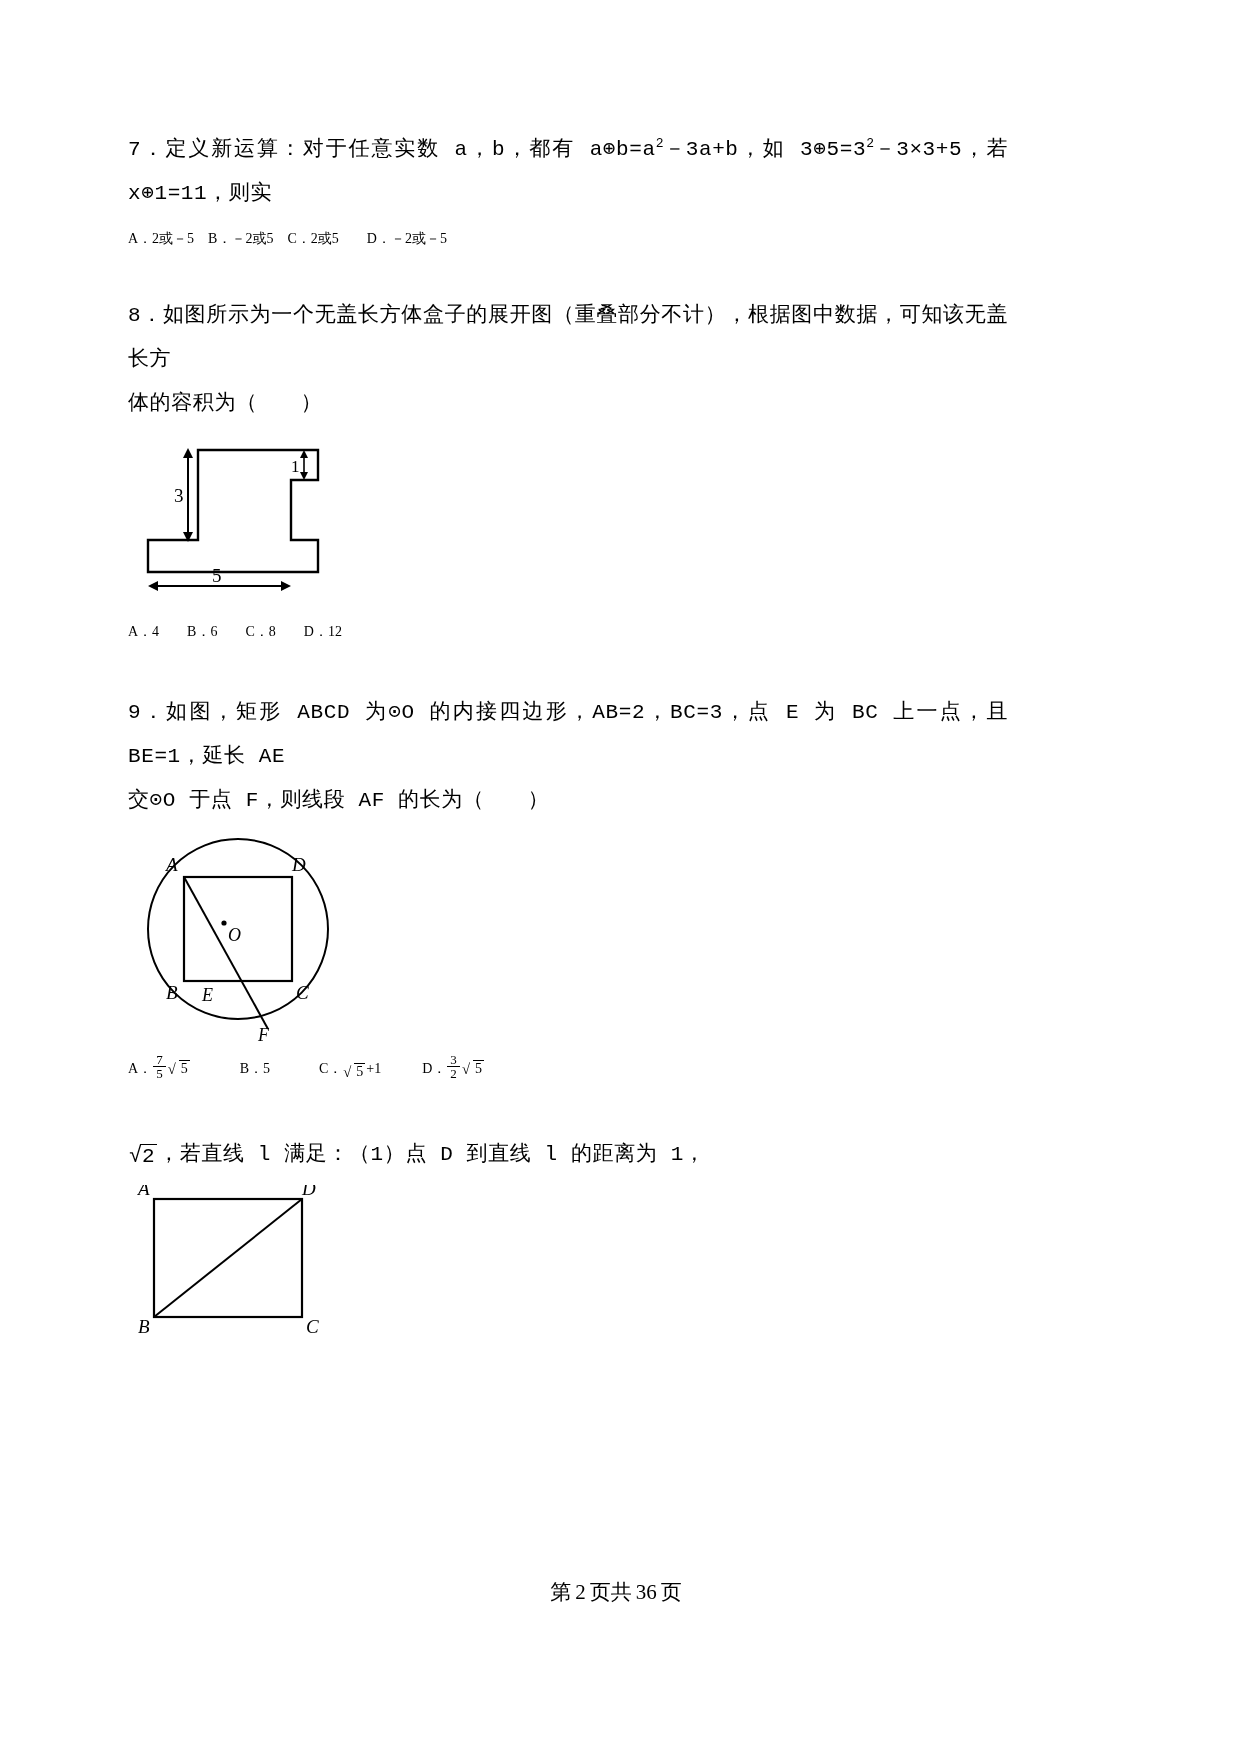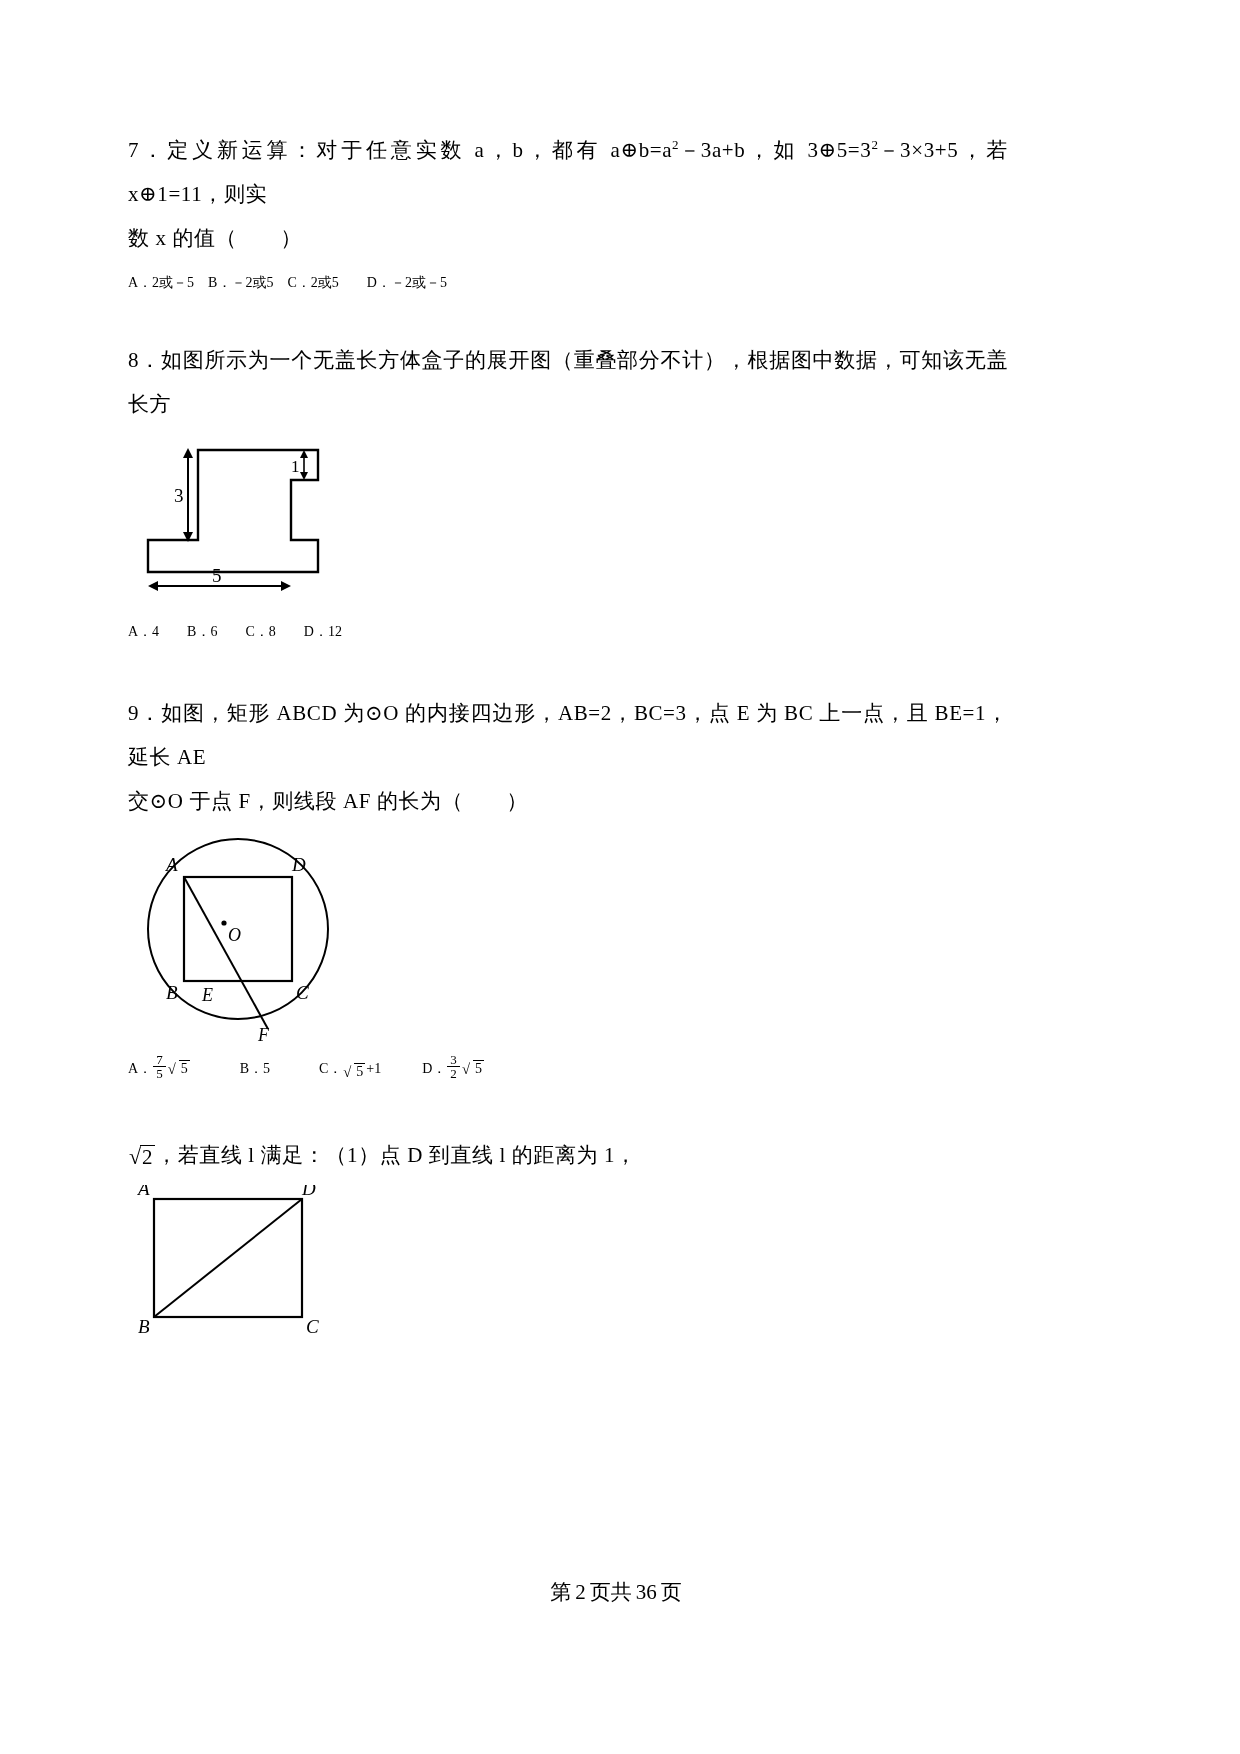--- a/index.html
+++ b/index.html
@@ -24,20 +24,21 @@
     width: 880px;
   }
 
   
   .q-block { margin-bottom: 30px; }
   .q-text {
     font-size: 21px;
     line-height: 44px;
     letter-spacing: 0.6px;
     text-align: justify;
+    font-family: Liberation Mono, monospace;
   }
   .opts {
     font-size: 14px;
     line-height: 42px;
     white-space: pre;
     margin-top: 2px;
   }
   sup { font-size: 0.62em; vertical-align: super; line-height: 0; }
 
   
@@ -90,26 +91,26 @@
 </head>
 <body>
 
 <div class="page">
   <div class="content">
 
     <div class="q-block">
       <div class="q-text">
         <span>7．定义新运算：对于任意实数 a，b，都有 a</span><span>⊕</span><span>b=a</span><sup>2</sup><span>－3a+b，如 3</span><span>⊕</span><span>5=3</span><sup>2</sup><span>－3×3+5，若 x</span><span>⊕</span><span>1=11，则实</span>
       </div>
-      <div class="q-text">数 x 的值（　　）</div>
       <div class="opts">A．2或－5　B．－2或5　C．2或5　　D．－2或－5</div>
     </div>
 
     <div class="q-block" style="margin-top:34px;">
       <div class="q-text">8．如图所示为一个无盖长方体盒子的展开图（重叠部分不计），根据图中数据，可知该无盖长方</div>
+      <div class="q-text">体的容积为（　　）</div>
 
       <div class="fig">
         <svg width="215" height="175" viewBox="0 0 215 175">
 
           <path d="M 62 18 L 182 18 L 182 48 L 155 48 L 155 108 L 182 108 L 182 140 L 12 140 L 12 108 L 62 108 Z" fill="none" stroke="#000" stroke-width="2.4"></path>
 
           <line x1="52" y1="20" x2="52" y2="106" stroke="#000" stroke-width="2"></line>
           <path d="M 52 16 L 47 26 L 57 26 Z" fill="#000"></path>
           <path d="M 52 110 L 47 100 L 57 100 Z" fill="#000"></path>
           <text x="38" y="70" font-family="Liberation Serif, serif" font-size="19" fill="#000">3</text>

